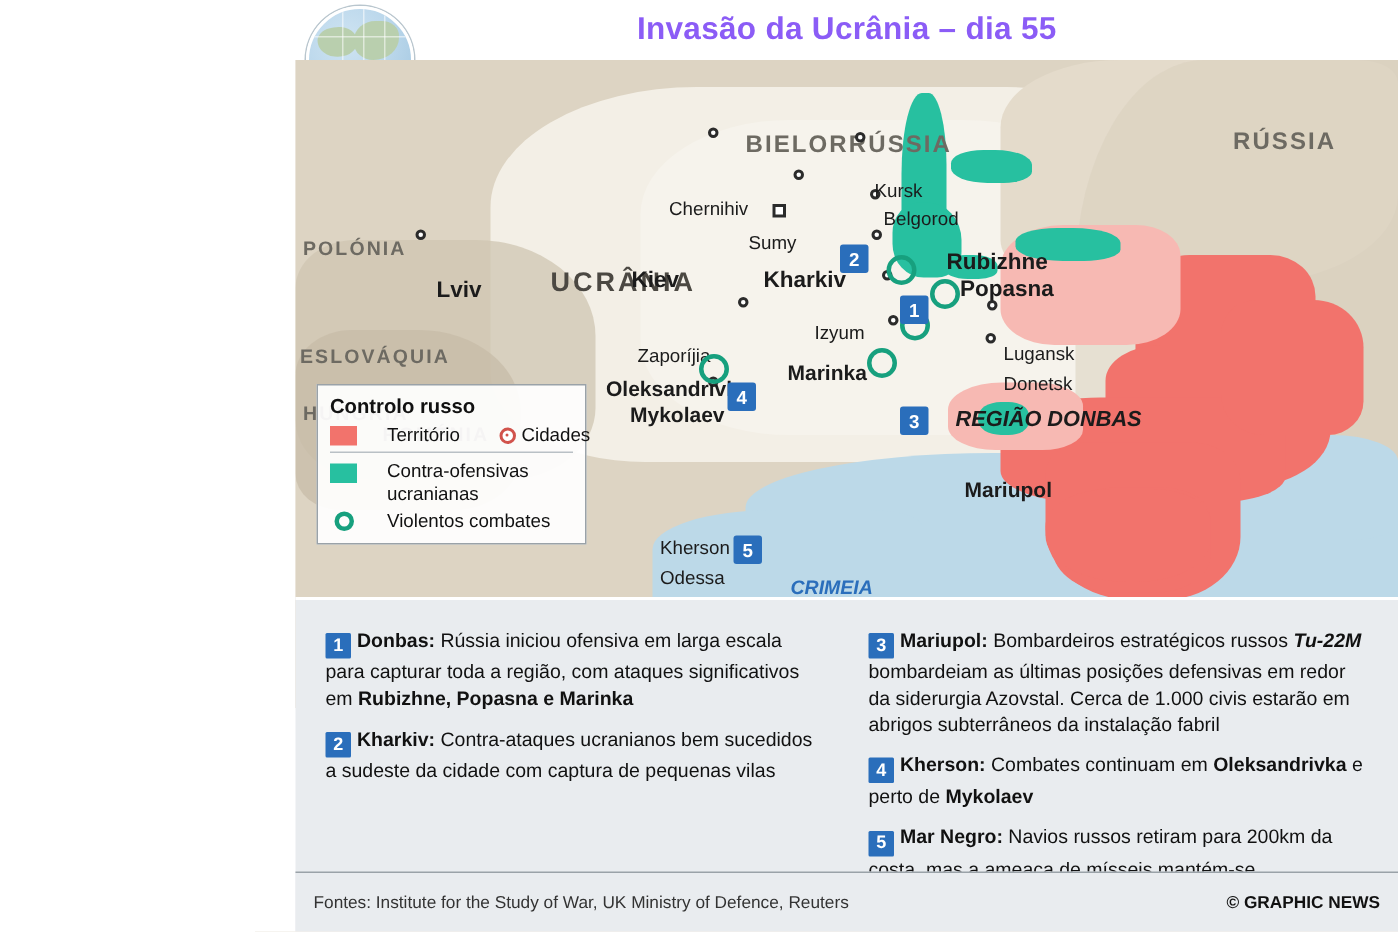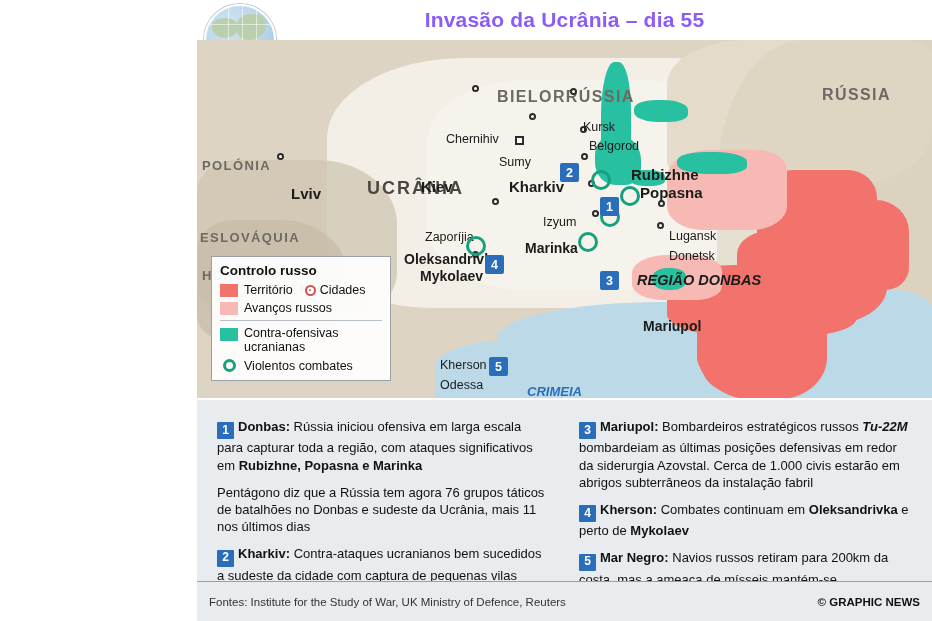--- a/index.html
+++ b/index.html
@@ -125,21 +125,21 @@
   .scalebar .bar:after { right:0; }
 
   
   .legend {
     position: absolute; left: 14px; top: 216px; width: 180px;
     background: rgba(255,255,255,0.93); border: 1px solid #9aa2a8;
     padding: 6px 8px 7px 8px;
   }
   .legend h4 { margin: 0 0 5px 0; font-size: 13.5px; font-weight: bold; color:#111; }
   .legend .row {
-    display: flex; align-items: center; gap: 6px; font-size: 12.5px;
+    display: flex; align-items: center; gap: 20px; font-size: 12.5px;
     color: #111; margin-bottom: 4px; line-height: 1.15;
   }
   .legend .sw { width: 18px; height: 13px; flex: 0 0 auto; }
   .sw-red { background: #f2736c; }
   .sw-pink { background: #f7b9b3; }
   .sw-green { background: #27c0a0; }
   .sw-ring { width: 18px; height: 13px; display:flex; align-items:center; justify-content:center; }
   .sw-ring i { display:block; width: 13px; height: 13px; border-radius:50%; border:3px solid #17a07e; }
   .legend .sep { height:1px; background:#b9c0c5; margin:4px 0 5px 0; }
   .legend .citydot { display:inline-flex; align-items:center; gap:4px; }
@@ -317,24 +317,20 @@
     <div class="legend">
       <h4>Controlo russo</h4>
       <div class="row">
         <span class="sw sw-red"></span>
         <span>Território</span>
         <span class="citydot" style="margin-left:6px;">
           <span class="cd"></span>
           <span>Cidades</span>
         </span>
       </div>
-      <div class="row">
-        <span class="sw sw-pink"></span>
-        <span>Avanços russos</span>
-      </div>
       <div class="sep"></div>
       <div class="row" style="align-items:flex-start;">
         <span class="sw sw-green" style="margin-top:2px;"></span>
         <span style="max-width:130px;display:inline-block;">Contra-ofensivas ucranianas</span>
       </div>
       <div class="row" style="margin-bottom:0;">
         <span class="sw-ring">
             <i></i>
           </span>
         <span>Violentos combates</span>
@@ -346,23 +342,20 @@
   <div class="panel">
     <div class="cols">
       <div class="col">
 
         <div class="blk">
           <p>
             <span class="num-inline">1</span><span class="b">Donbas:</span><span> Rússia iniciou ofensiva em larga escala para capturar toda a região, com ataques significativos em </span><span class="b">Rubizhne, Popasna e Marinka</span>
           </p>
         </div>
 
-        <div class="blk">
-          <p><span>Pentágono diz que a Rússia tem agora 76 grupos táticos de batalhões no Donbas e sudeste da Ucrânia, mais 11 nos últimos dias</span></p>
-        </div>
 
         <div class="blk">
           <p>
             <span class="num-inline">2</span><span class="b">Kharkiv:</span><span> Contra-ataques ucranianos bem sucedidos a sudeste da cidade com captura de pequenas vilas</span>
           </p>
         </div>
 
       </div>
 
       <div class="col">

